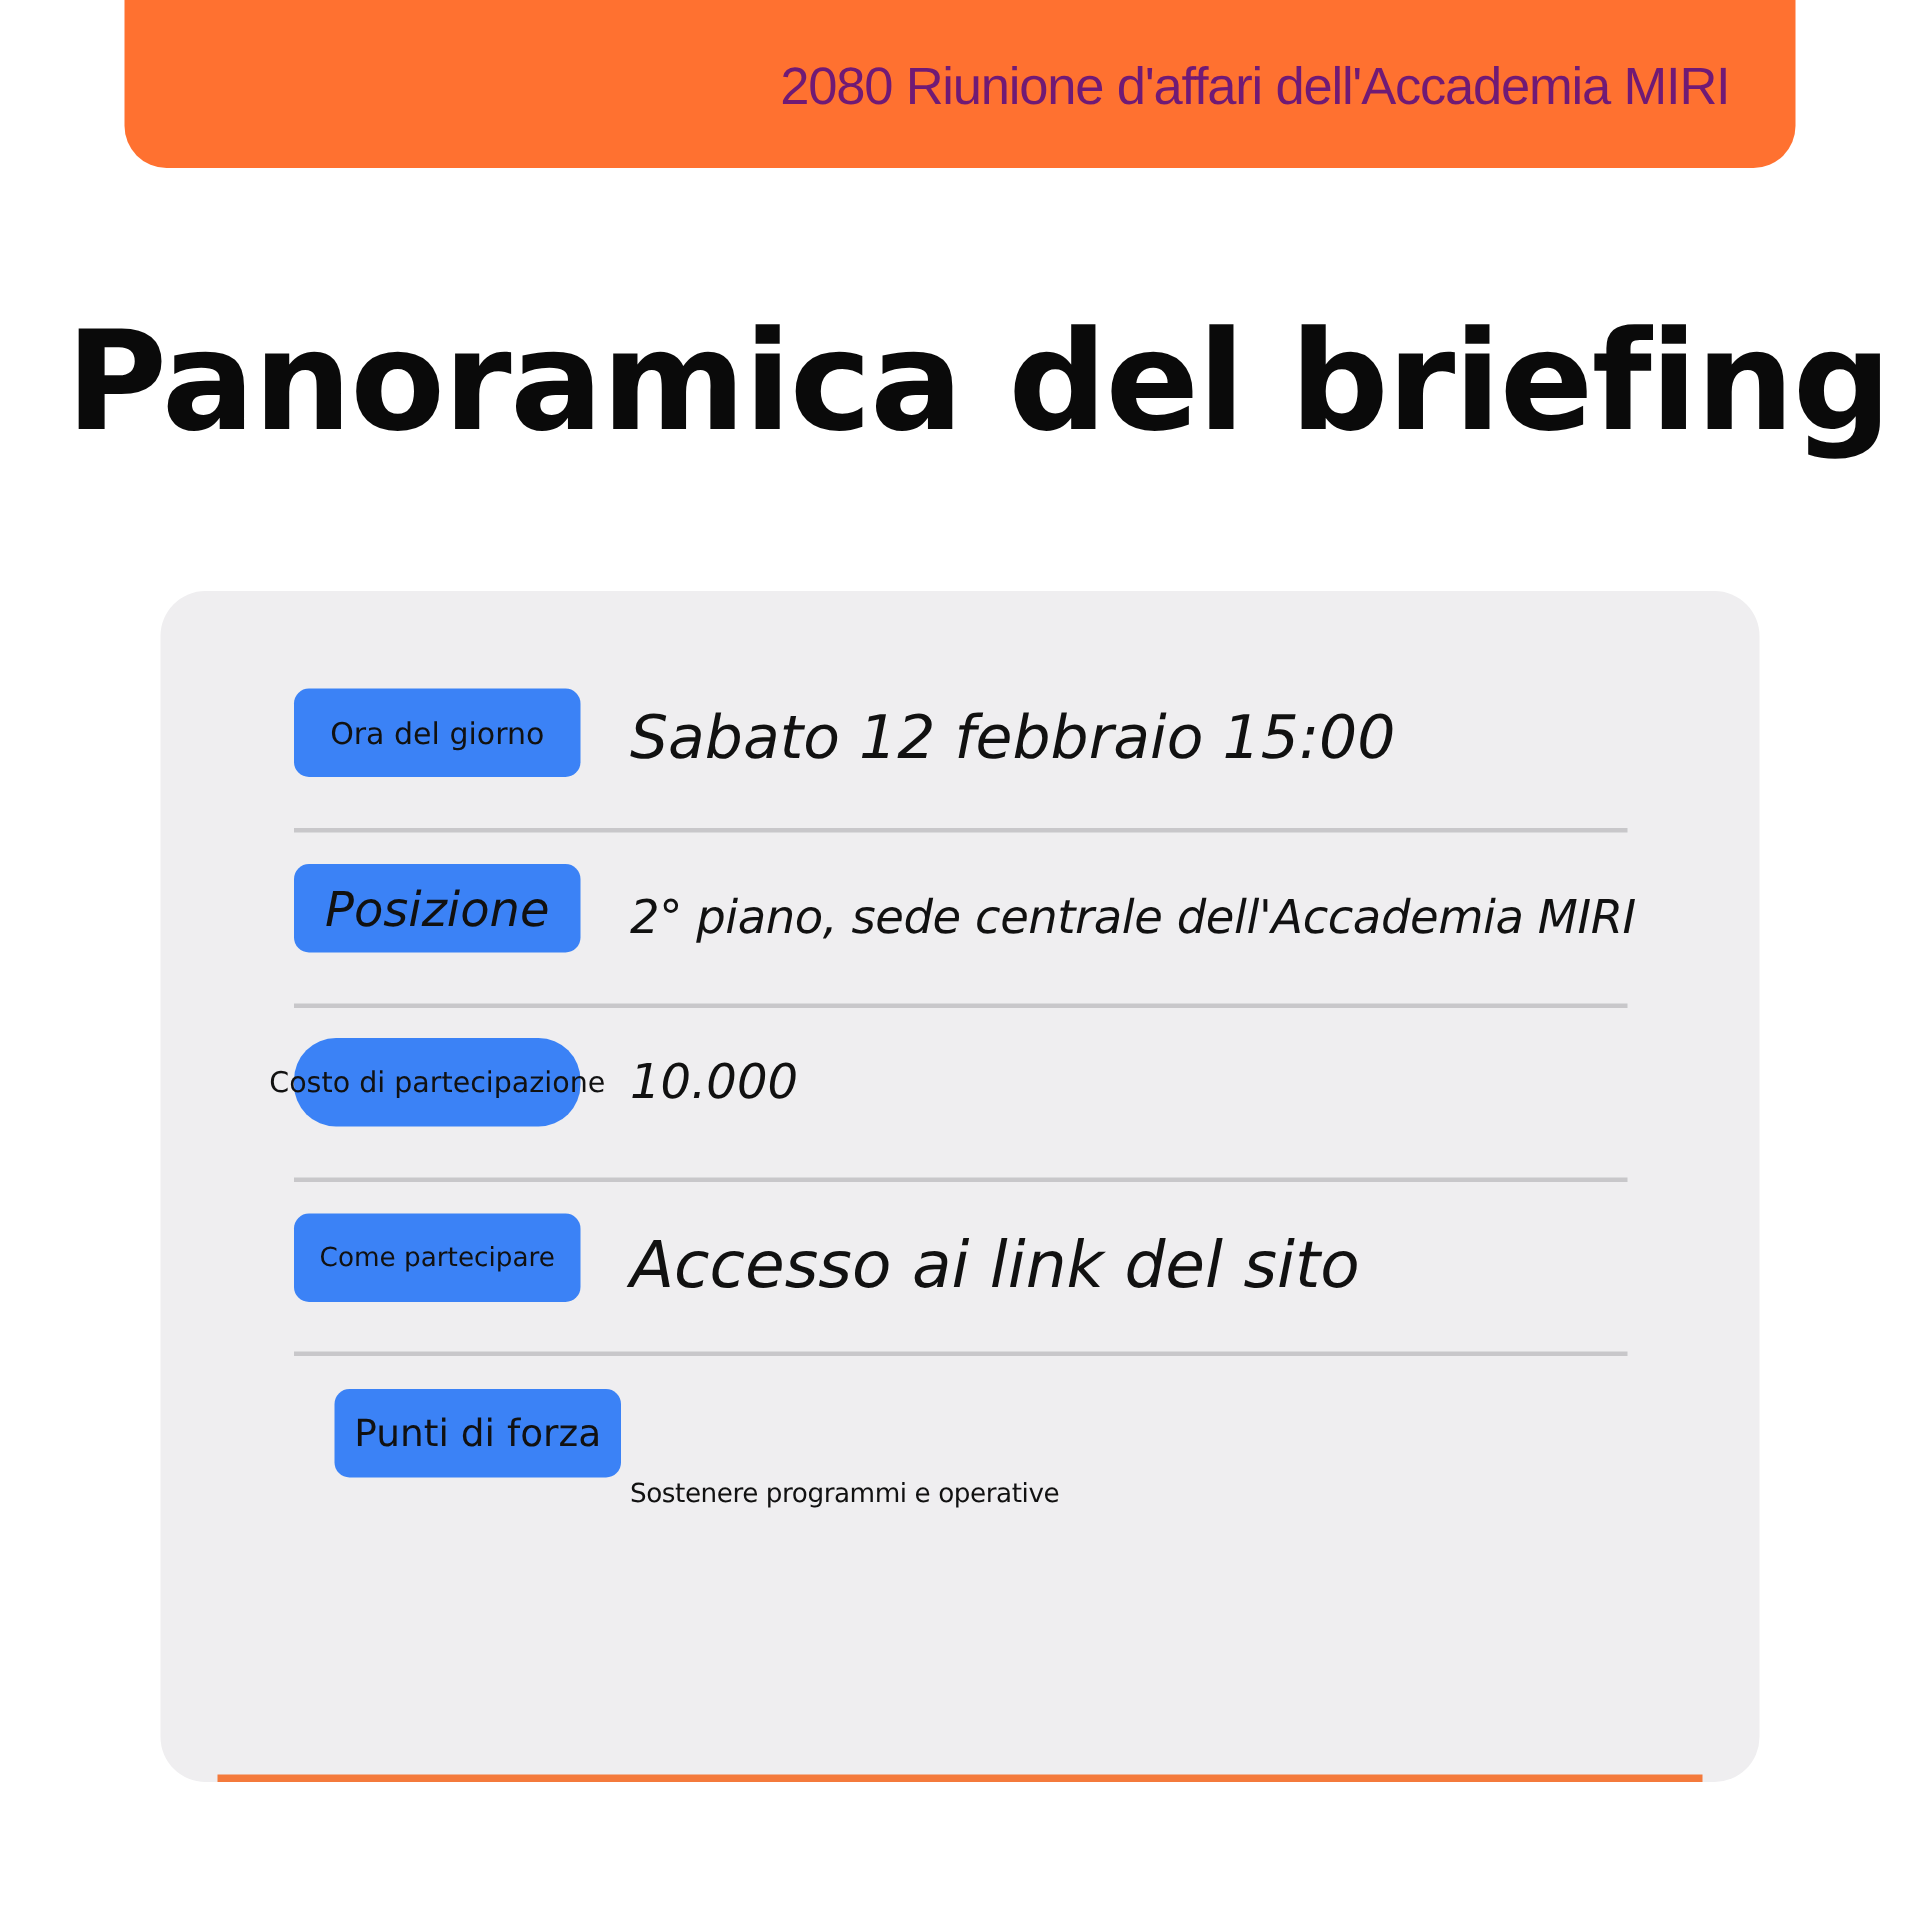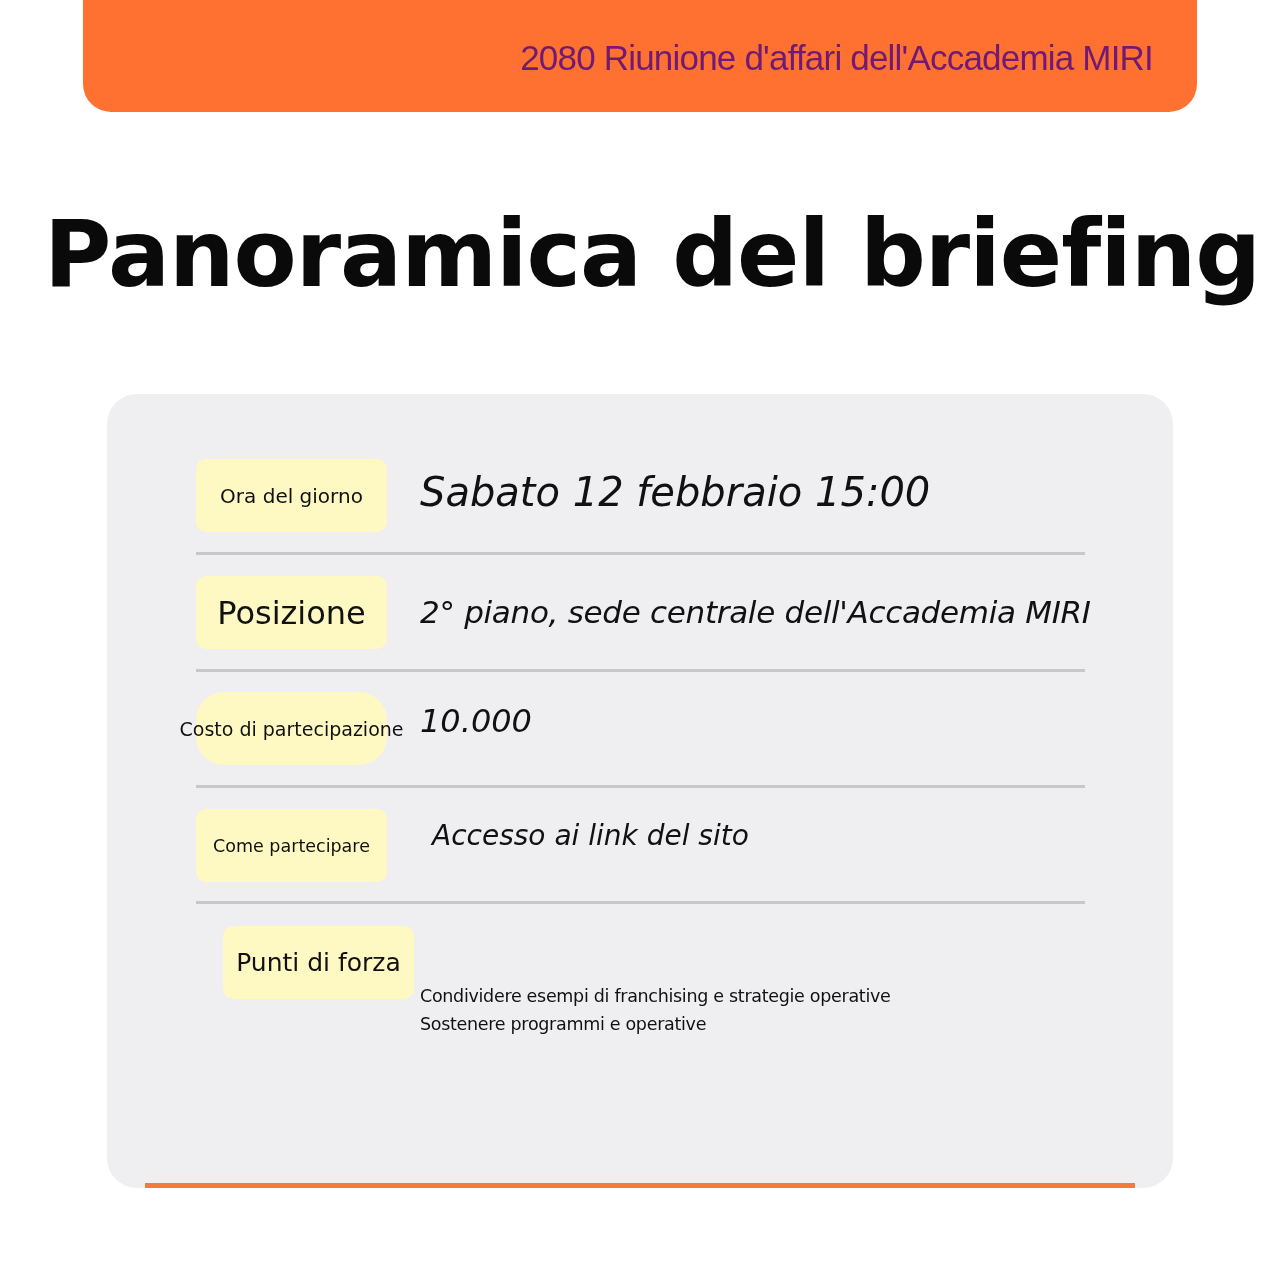--- a/index.html
+++ b/index.html
@@ -48,22 +48,22 @@
       border-radius: 30px;
     }
     .row {
       position: absolute;
       left: 89px; 
       width: 889px;
     }
     .label-badge {
       position: absolute;
       left: 0; top: 0;
-      width: 191px; height: 73px;
-      background: #fef9c3;
+      width: 191px; height: 59px;
+      background: #3b82f6;
       border-radius: 10px;
       display: flex; align-items: center; justify-content: center;
       color: #111111;
       white-space: nowrap;
       text-align: center;
     }
     .row-value {
       position: absolute;
       left: 224px; 
       white-space: nowrap;
@@ -106,39 +106,38 @@
 
 <div class="card">
 
   <div class="row" style="top:65px;">
     <div class="label-badge" style="font-size:20px;">Ora del giorno</div>
     <div class="row-value" style="top:10px; font-size:40px;">Sabato 12 febbraio 15:00</div>
   </div>
   <div class="divider" style="top:158px;"></div>
 
   <div class="row" style="top:182px;">
-    <div class="label-badge" style="font-size:32px;">Posizione</div>
+    <div class="label-badge" style="font-size:32px;font-style:italic;">Posizione</div>
     <div class="row-value" style="top:18px; font-size:31px; letter-spacing:-0.3px;">2° piano, sede centrale dell'Accademia MIRI</div>
   </div>
   <div class="divider" style="top:275px;"></div>
 
   <div class="row" style="top:298px;">
     <div class="label-badge" style="font-size:19px;border-radius:28px;">Costo di partecipazione</div>
     <div class="row-value" style="top:10px; font-size:32px;">10.000</div>
   </div>
   <div class="divider" style="top:391px;"></div>
 
   <div class="row" style="top:415px;">
     <div class="label-badge" style="font-size:17.5px;">Come partecipare</div>
-    <div class="row-value" style="top:10px; font-size:28px;margin-left:12px;">Accesso ai link del sito</div>
+    <div class="row-value" style="top:10px; font-size:43px;">Accesso ai link del sito</div>
   </div>
   <div class="divider" style="top:507px;"></div>
 
   <div class="row" style="top:532px;">
     <div class="label-badge" style="font-size:25px;margin-left:27px;">Punti di forza</div>
     <ul class="bullets">
-      <li>Condividere esempi di franchising e strategie operative</li>
       <li>Sostenere programmi e operative</li>
     </ul>
   </div>
 </div>
 
 <div class="bottom-line"></div>
 
 </body></html>

